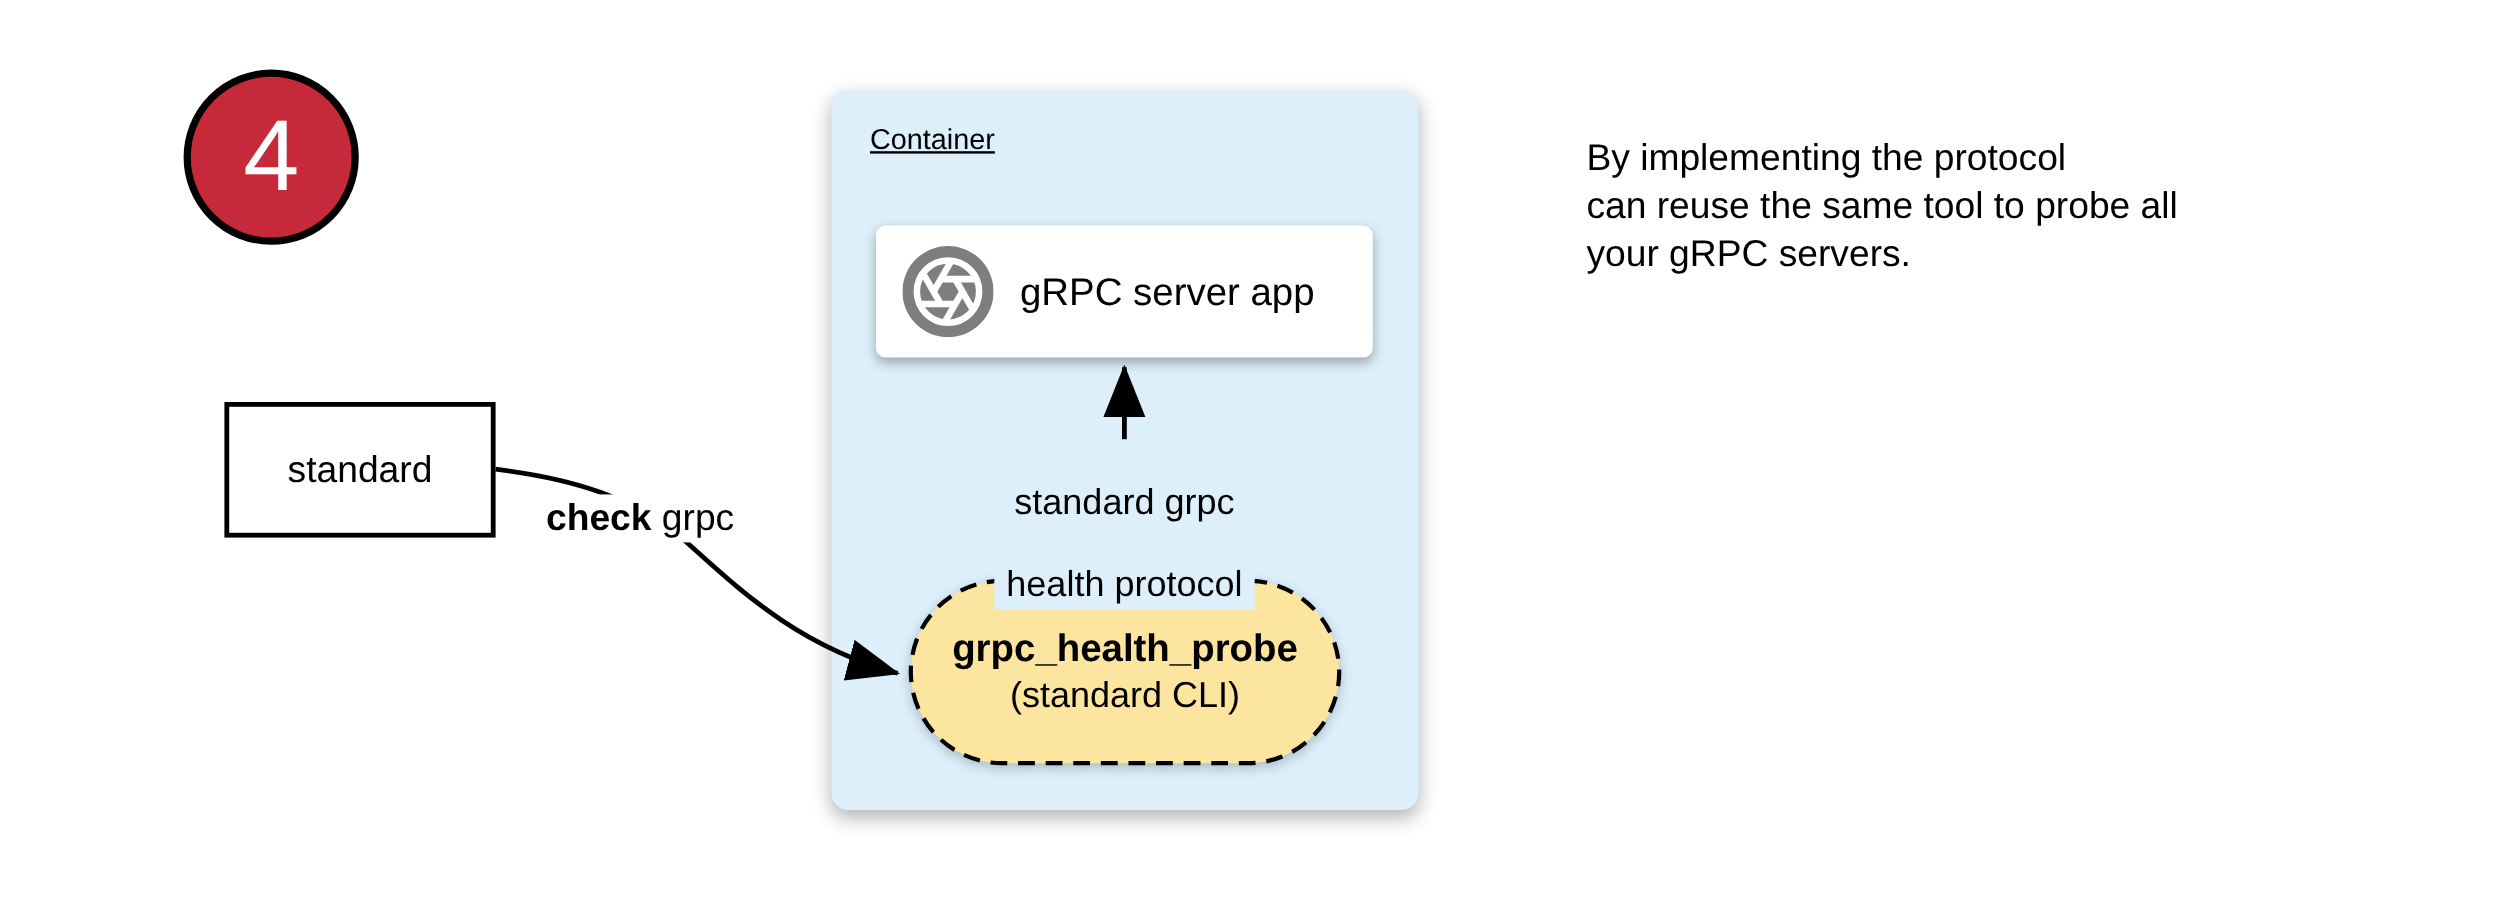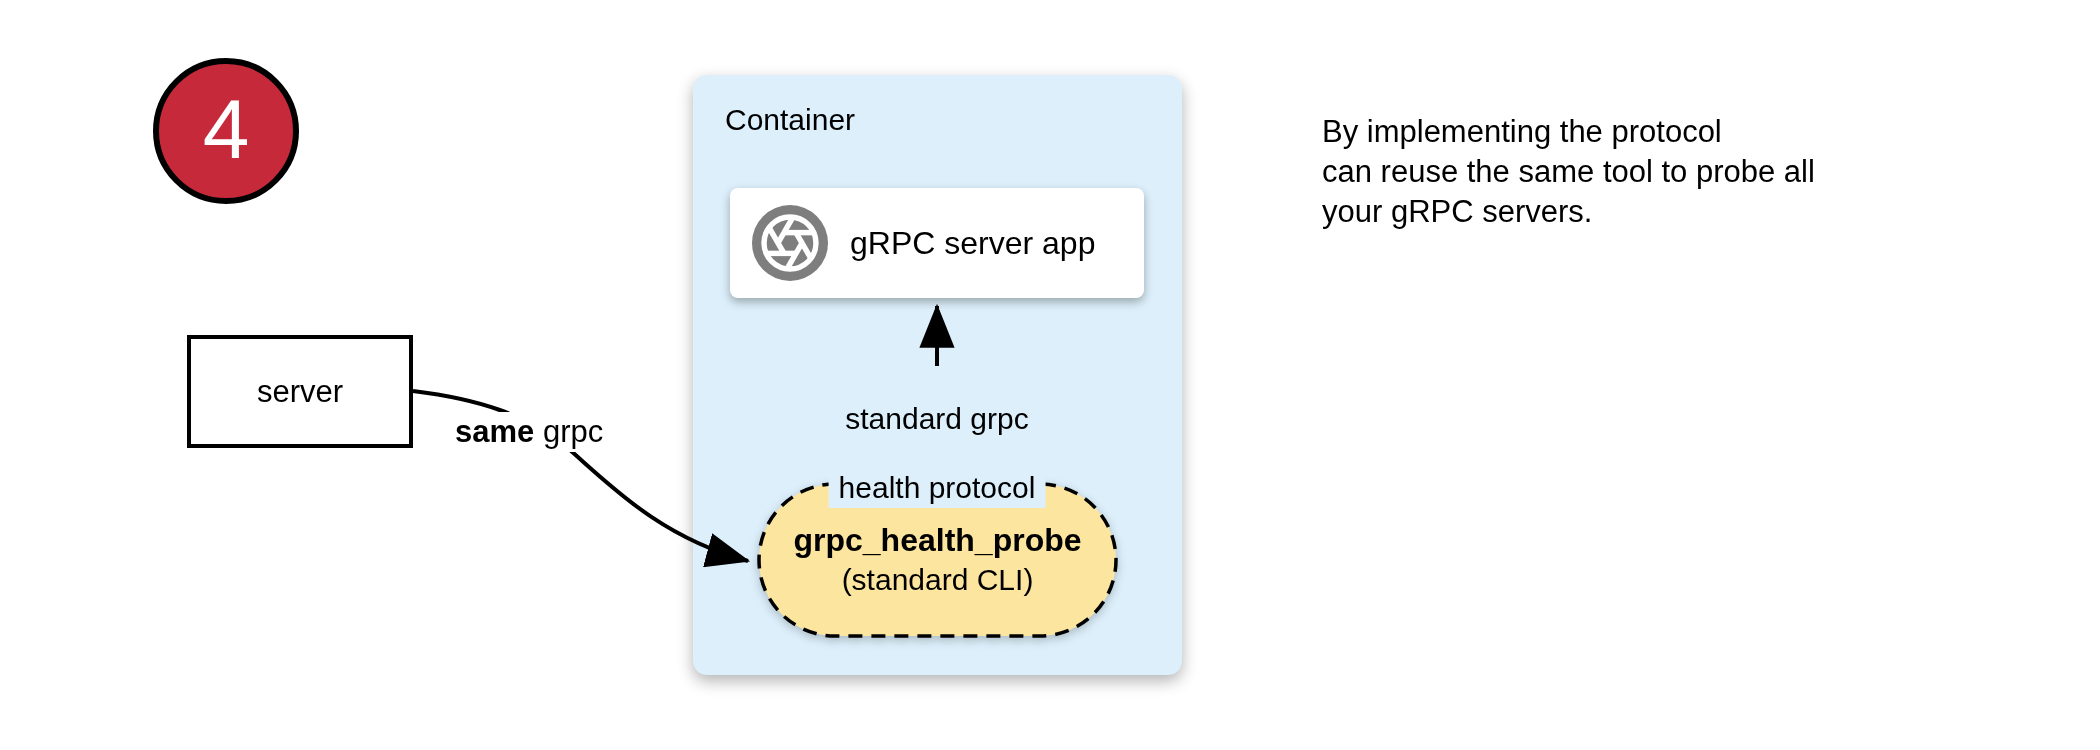--- a/index.html
+++ b/index.html
@@ -28,21 +28,22 @@
   
   .container-box {
     left: 693px; top: 75px;
     width: 489px; height: 600px;
     background: var(--container_blue);
     border-radius: 14px;
     box-shadow: 0 6px 16px rgba(0,0,0,0.30);
   }
   .container-label {
     position: absolute; left: 32px; top: 28px;
-    font-size: 30px;
+    font-size: 24px;
+    text-decoration: underline;
   }
 
   
   .server-box {
     left: 730px; top: 188px;
     width: 414px; height: 110px;
     background: var(--box_white);
     border-radius: 8px;
     box-shadow: 0 4px 10px rgba(0,0,0,0.30);
     display: flex; align-items: center;
@@ -136,34 +137,34 @@
     <svg class="border" width="363" height="158" viewBox="0 0 363 158">
       <rect x="3" y="3" width="357" height="152" rx="76" ry="76" style="fill:var(--pill_yellow)" stroke="#000" stroke-width="3.5" stroke-dasharray="14 9"></rect>
     </svg>
     <div class="pill-text">
       <span class="title">grpc_health_probe</span>
       <span class="subtitle">(standard CLI)</span>
     </div>
   </div>
 
   <div class="abs kubelet-box">
-    <span>server</span>
+    <span>standard</span>
   </div>
 
   <svg class="abs arrows" width="2100" height="750" viewBox="0 0 2100 750">
     <defs>
       <marker id="ah" viewBox="0 0 10 8" refX="9.5" refY="4" markerWidth="11" markerHeight="8.8" orient="auto">
         <path d="M0,0 L10,4 L0,8 Z"></path>
       </marker>
     </defs>
     <path d="M937,486 L937,306" marker-end="url(#ah)"></path>
     <path d="M413,391 C478,399 527,414 570,450 C612,487 662,538 748,561" marker-end="url(#ah)"></path>
   </svg>
 
-  <div class="abs exec-label"><b>same</b><span> grpc</span></div>
+  <div class="abs exec-label"><b>check</b><span> grpc</span></div>
 
   <div class="abs proto-label">
     <span>standard grpc</span>
     <span>health protocol</span>
   </div>
 
   <div class="abs note">
     <span>By implementing the protocol</span>
     <span>can reuse the same tool to probe all</span>
     <span>your gRPC servers.</span>

